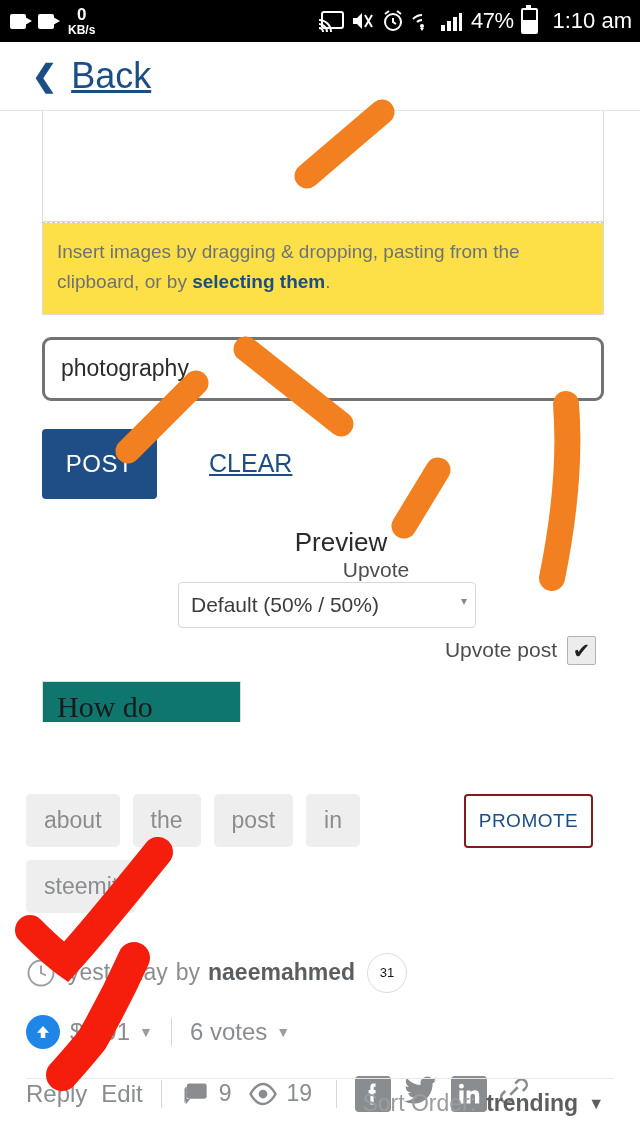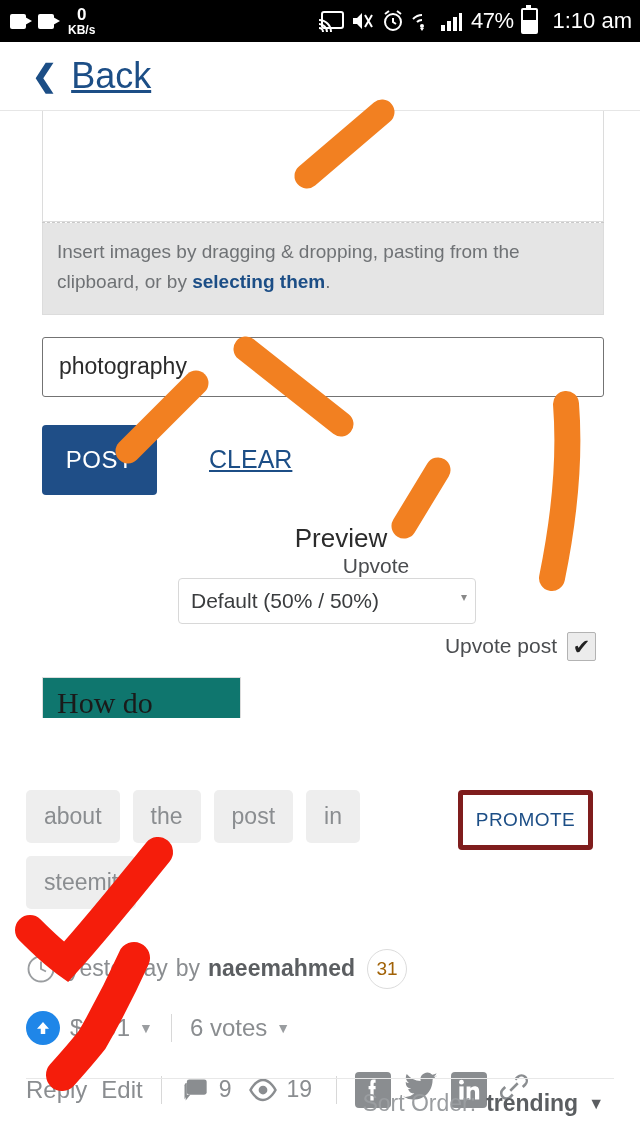--- a/index.html
+++ b/index.html
@@ -38,26 +38,26 @@
   .back .lbl{font-size:36px;text-decoration:underline;}
 
   
   .content{position:relative;}
   .editor-box{
     margin:0 36px 0 42px;border:1px solid #dcdcdc;border-top:none;
     height:110px;background:#fff;position:relative;
   }
   .editor-divider{border-top:1px dashed #c9c9c9;margin:0;}
   .hint{
-    margin:0 36px 0 42px;border:1px solid #dcdcdc;border-top:none;background:#e5e5e5;
+    margin:0 36px 0 42px;border:1px solid #dcdcdc;border-top:none;background:#fde047;
     padding:14px 14px 16px 14px;color:#6f7275;font-size:19px;line-height:1.6;
   }
   .hint a{color:#1c4e86;font-weight:bold;text-decoration:none;}
   .tagfield{
-    margin:22px 36px 0 42px;height:58px;border:1px solid #737373;border-radius:3px;
+    margin:22px 36px 0 42px;height:58px;border:3px solid #737373;border-radius:9px;
     display:flex;align-items:center;padding:0 16px;background:#fff;font-size:23px;color:#2b2b2b;
   }
   .actions{display:flex;align-items:center;margin:28px 0 0 42px;}
   .post-btn{
     background:#1f4e87;color:#fff;border:none;border-radius:4px;
     width:115px;height:70px;font-size:24px;letter-spacing:.5px;cursor:pointer;
     font-family:"Liberation Sans",sans-serif;
   }
   .clear-link{margin-left:52px;color:#1c4e86;font-size:25px;text-decoration:underline;cursor:pointer;}
   .prev-row{display:flex;align-items:center;margin:28px 0 0 0;position:relative;flex-direction:column;}
@@ -79,29 +79,29 @@
   .preview-card{
     margin:16px 0 0 42px;width:197px;height:40px;border:1px solid #dcdcdc;border-bottom:none;
     overflow:hidden;background:#0f766e;
   }
   .preview-card .ptitle{font-family:"Liberation Serif",serif;font-size:30px;color:#1a1a1a;padding:8px 0 0 14px;white-space:nowrap;}
 
   
   .chips{display:flex;flex-wrap:wrap;gap:13px;margin:0 0 0 26px;width:430px;}
   .chip{background:#eeeeee;border-radius:5px;color:#8a8d90;font-size:23px;padding:13px 18px;cursor:pointer;}
   .promote{
-    position:absolute;right:47px;width:125px;height:50px;border:5px solid #7f1d1d;border-radius:4px;
+    position:absolute;right:47px;width:125px;height:50px;border:2px solid #7f1d1d;border-radius:4px;
     color:#1c4e86;font-size:19px;display:flex;align-items:center;justify-content:center;
     background:#fff;cursor:pointer;letter-spacing:.5px;
   }
   .byline{display:flex;align-items:center;margin:40px 0 0 26px;font-size:23px;color:#8a8d90;}
   .byline .author{color:#5b5e61;font-weight:bold;margin-left:8px;}
   .rep{
     margin-left:12px;width:38px;height:38px;border:1px solid #dcdcdc;border-radius:50%;
-    display:flex;align-items:center;justify-content:center;font-size:19px;color:#a16207;
+    display:flex;align-items:center;justify-content:center;font-size:13px;color:#0f172a;
   }
   .payout-row{display:flex;align-items:center;margin:22px 0 0 26px;font-size:24px;color:#8a8d90;}
   .upvote-dot{width:34px;height:34px;border-radius:50%;background:#1f86e8;display:flex;align-items:center;justify-content:center;margin-right:10px;cursor:pointer;}
   .caret-sm{font-size:14px;color:#9a9da0;margin-left:9px;}
   .sep{width:1px;height:28px;background:#d8d8d8;margin:0 18px;}
   .actions-row{display:flex;align-items:center;margin:26px 0 0 26px;font-size:24px;color:#8a8d90;}
   .actions-row .lnk{cursor:pointer;}
   .cnt{margin:0 6px 0 9px;font-size:23px;color:#8a8d90;}
   .social{display:flex;align-items:center;gap:12px;}
   .soc-sq{width:36px;height:36px;background:#8a8d90;border-radius:4px;display:flex;align-items:center;justify-content:center;color:#fff;font-weight:bold;cursor:pointer;}

